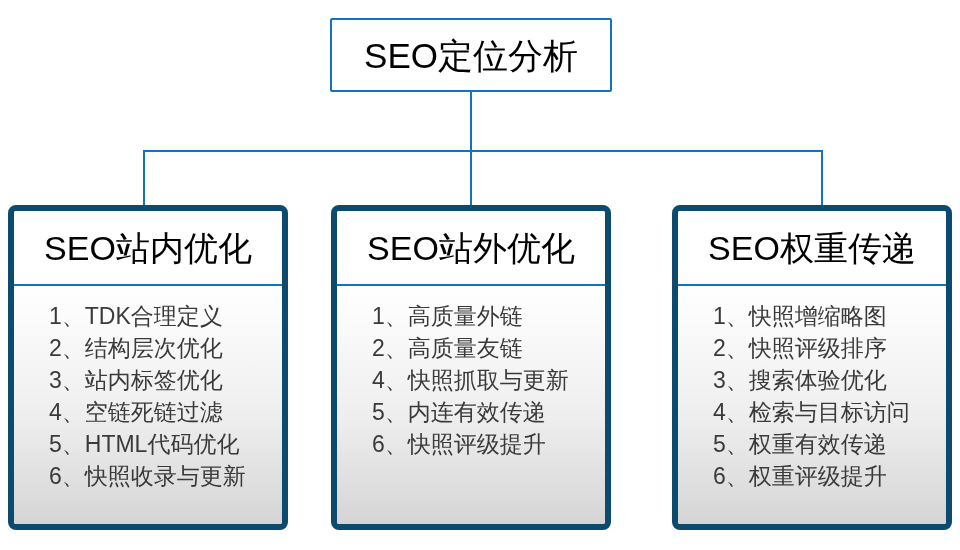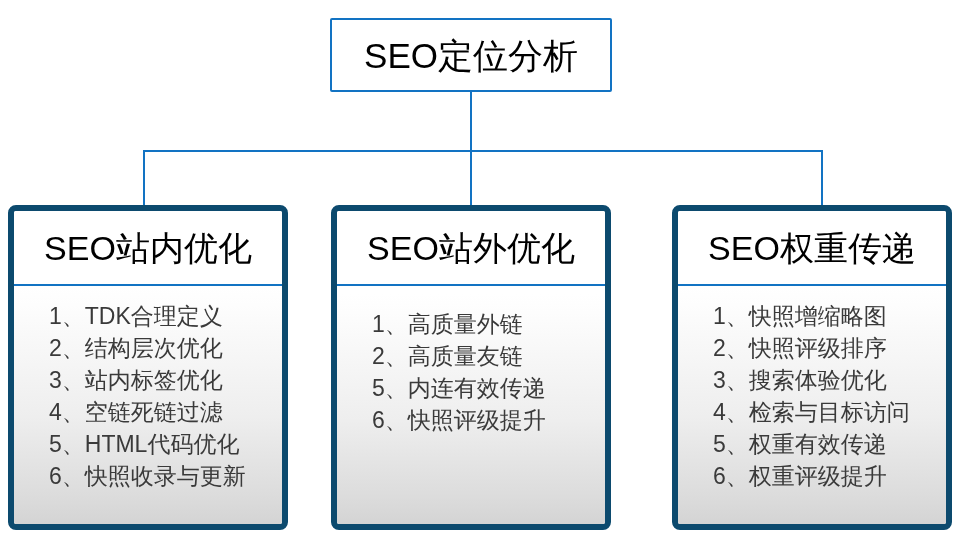--- a/index.html
+++ b/index.html
@@ -68,21 +68,21 @@
     height: 325px;
     box-sizing: border-box;
     border: 6px solid #0c4a6e;
     border-radius: 8px;
     background: #ffffff;
     overflow: hidden;
     display: flex;
     flex-direction: column;
   }
   .child-1 { left: 8px; }
-  .child-2 { left: 331px; gap: 8px; }
+  .child-2 { left: 331px; }
   .child-3 { left: 672px; }
 
   .child-header {
     height: 73px;
     flex: 0 0 73px;
     background: #ffffff;
     border-bottom: 2px solid #1273C3;
     display: flex;
     align-items: center;
     justify-content: center;
@@ -150,20 +150,21 @@
   </div>
 
   <div class="child-node child-2">
     <div class="child-header">
       <span class="child-title">SEO站外优化</span>
     </div>
     <div class="child-body">
       <ul class="item-list">
         <li>1、高质量外链</li>
         <li>2、高质量友链</li>
+        <li>4、快照抓取与更新</li>
         <li>5、内连有效传递</li>
         <li>6、快照评级提升</li>
       </ul>
     </div>
   </div>
 
   <div class="child-node child-3">
     <div class="child-header">
       <span class="child-title">SEO权重传递</span>
     </div>

